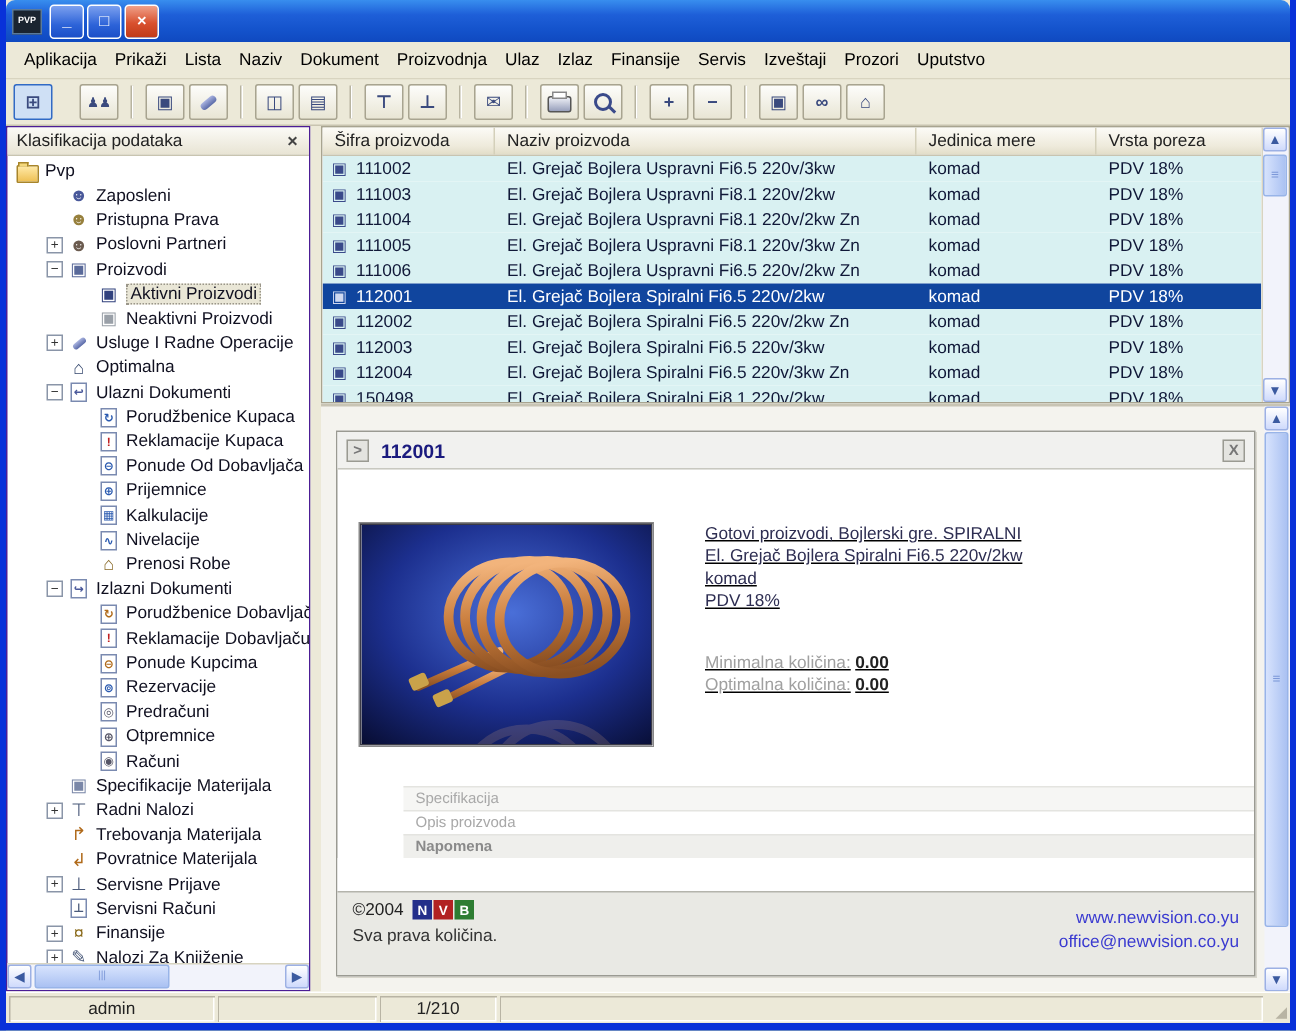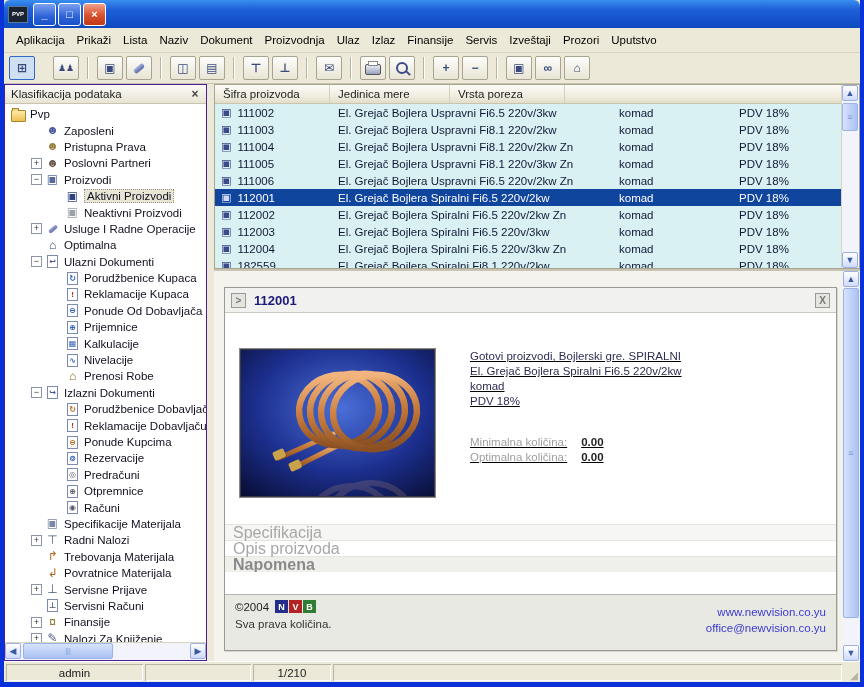--- a/index.html
+++ b/index.html
@@ -104,25 +104,25 @@
   .d-btn{width:15px;height:15px;background:#e4e4e0;border:1px solid #9a9a92;color:#777;font-size:10px;
     font-weight:bold;display:inline-flex;align-items:center;justify-content:center;box-sizing:border-box;}
   .d-code{font-size:13px;font-weight:bold;color:#1a1a7e;margin-left:8px;flex:1;}
   .d-content{flex:1;display:flex;padding:36px 10px 0 15px;min-height:0;}
   .d-image{width:193px;height:146px;flex:0 0 193px;border:1px solid #3a3a46;box-shadow:0 0 0 1px #888;}
   .d-image svg{display:block;}
   .d-text{margin-left:35px;padding-top:-4px;text-decoration:underline;}
   .info-line{font-size:11.5px;color:#2e2e52;line-height:15px;}
   .qty-block{margin-top:26px;}
   .qty-line{font-size:11.5px;line-height:15px;color:#a0a0a0;}
-  .qty-line b{color:#222;margin-left:14px;}
+  .qty-line b{color:#222;margin-left:3px;}
   
   .d-sections{flex:0 0 auto;}
-  .d-sec{height:15px;display:flex;align-items:center;padding-left:8px;font-size:16px;color:#a8a8a8;
-    border-top:1px solid #e4e4e0;}
+  .d-sec{height:15px;display:flex;align-items:center;padding-left:8px;font-size:10px;color:#a8a8a8;
+    border-top:1px solid #e4e4e0;margin-left:44px;}
   .d-sec:nth-child(1){background:#f6f6f4;}
   .d-sec:nth-child(2){background:#fff;}
   .d-sec:nth-child(3){background:#efefec;color:#8a8a8a;font-weight:bold;}
   .d-gap{height:22px;background:#fff;}
   
   .d-footer{flex:0 0 50px;background:#e9e9e4;border-top:1px solid #b4b4ac;padding:5px 10px 0 10px;
     display:flex;justify-content:space-between;font-size:11.5px;}
   .f-left .c-line{display:flex;align-items:center;gap:2px;color:#222;}
   .logo-sq{width:13px;height:13px;color:#fff;font-size:9px;font-weight:bold;display:inline-flex;
     align-items:center;justify-content:center;}
@@ -473,20 +473,21 @@
     </div>
 
     <div class="splitter"></div>
 
     <div class="main">
 
       <div class="table-block">
         <div class="table-cols">
           <div class="thead" id="thead">
               <div class="th" style="width: 115px; flex: 0 0 115px;">Šifra proizvoda</div>
+              <div class="th" style="width: 281px; flex: 0 0 281px;">Naziv proizvoda</div>
               <div class="th" style="width: 120px; flex: 0 0 120px;">Jedinica mere</div>
               <div class="th" style="width: 115px; flex: 0 0 115px;">Vrsta poreza</div>
             </div>
           <div class="tbody" id="tbody">
               <div class="trow">
                 <div class="td code" style="width: 115px; flex: 0 0 115px;">
                   <span class="row-cube">▣</span>
                   <span>111002</span>
                 </div>
                 <div class="td name" style="width: 281px; flex: 0 0 281px;">El. Grejač Bojlera Uspravni Fi6.5 220v/3kw</div>
@@ -561,21 +562,21 @@
                   <span class="row-cube">▣</span>
                   <span>112004</span>
                 </div>
                 <div class="td name" style="width: 281px; flex: 0 0 281px;">El. Grejač Bojlera Spiralni Fi6.5 220v/3kw Zn</div>
                 <div class="td unit" style="width: 120px; flex: 0 0 120px;">komad</div>
                 <div class="td tax" style="width: 115px; flex: 0 0 115px;">PDV 18%</div>
               </div>
               <div class="trow">
                 <div class="td code" style="width: 115px; flex: 0 0 115px;">
                   <span class="row-cube">▣</span>
-                  <span>182559</span>
+                  <span>150498</span>
                 </div>
                 <div class="td name" style="width: 281px; flex: 0 0 281px;">El. Grejač Bojlera Spiralni Fi8.1 220v/2kw</div>
                 <div class="td unit" style="width: 120px; flex: 0 0 120px;">komad</div>
                 <div class="td tax" style="width: 115px; flex: 0 0 115px;">PDV 18%</div>
               </div>
             </div>
         </div>
         <div class="vscroll">
           <span class="sb-btn">▲</span>
           <span class="v-track">

